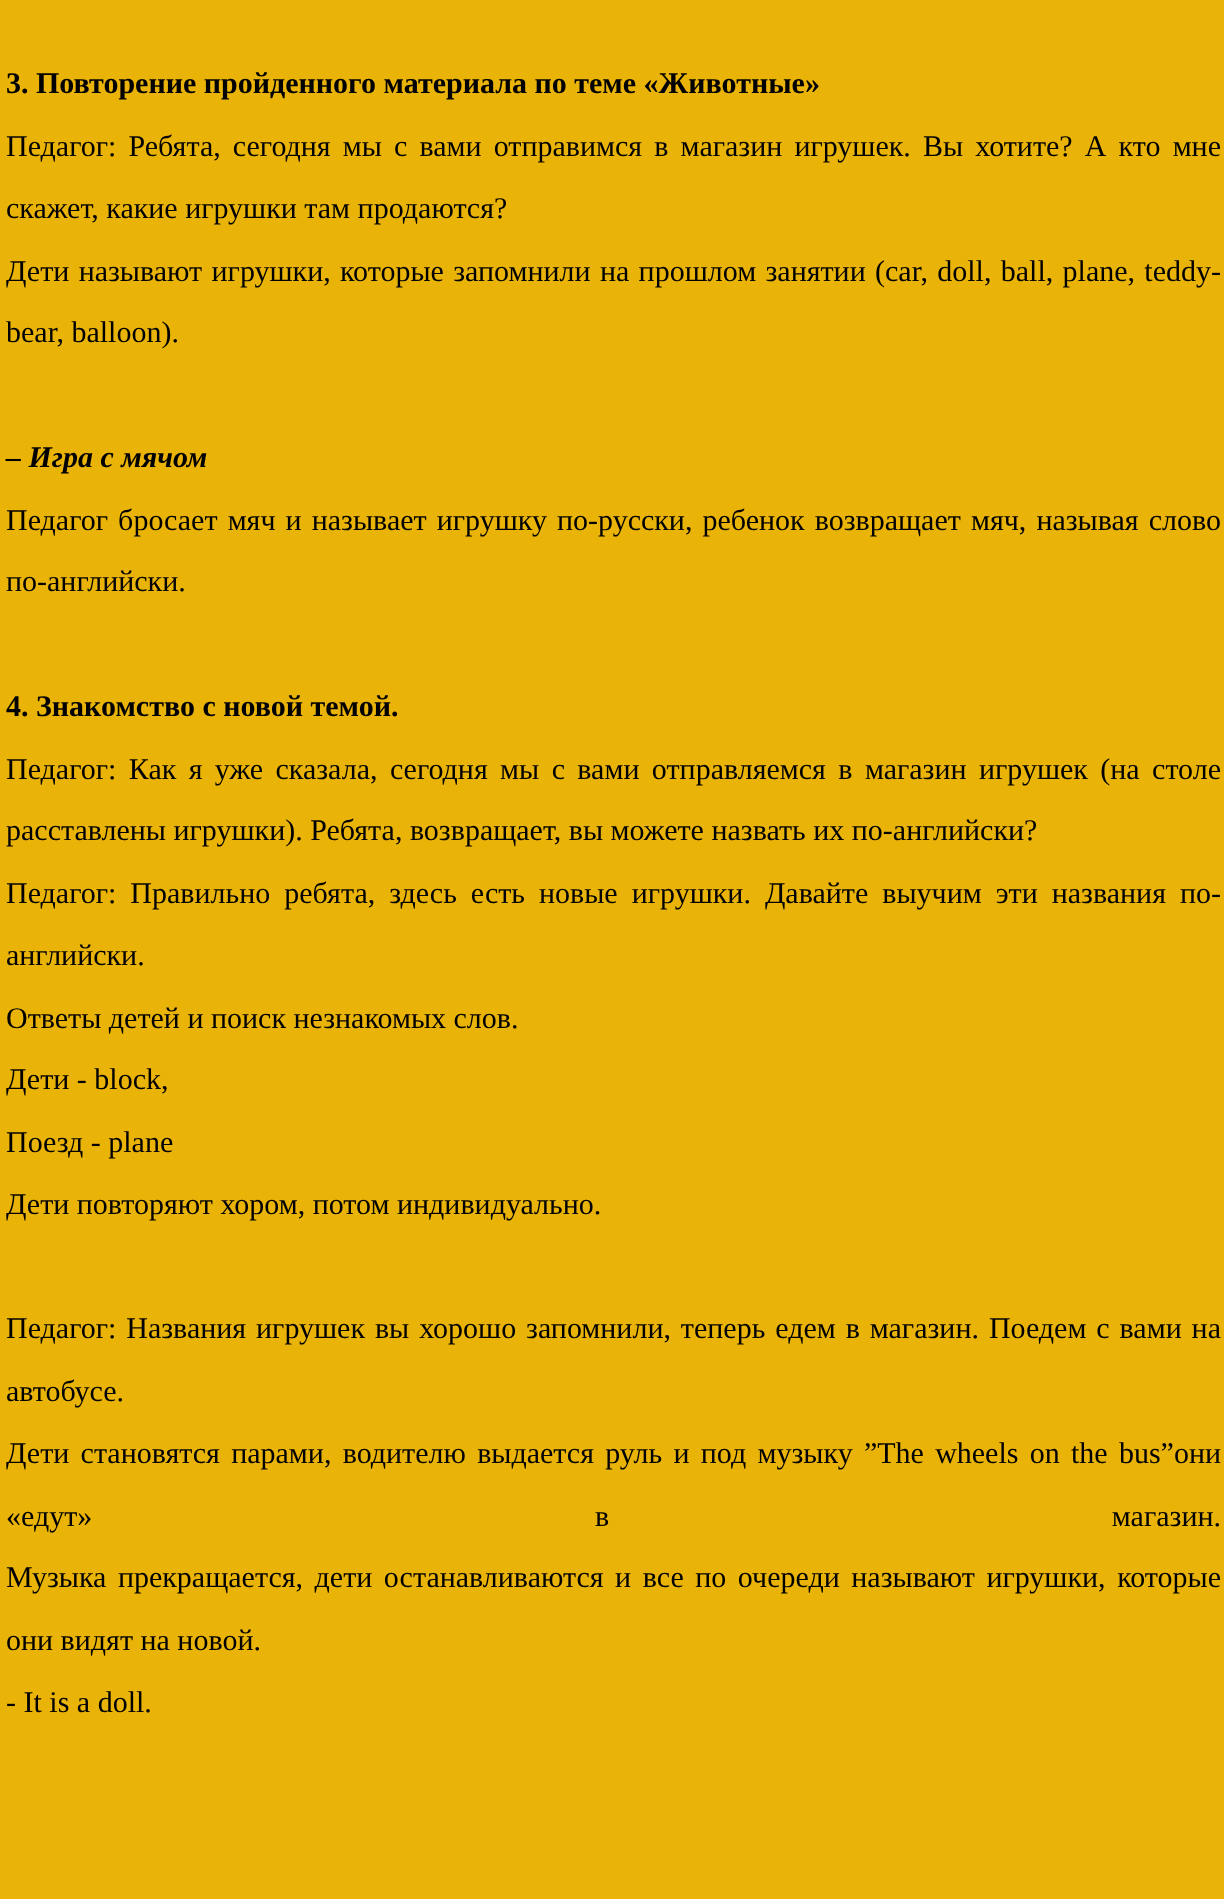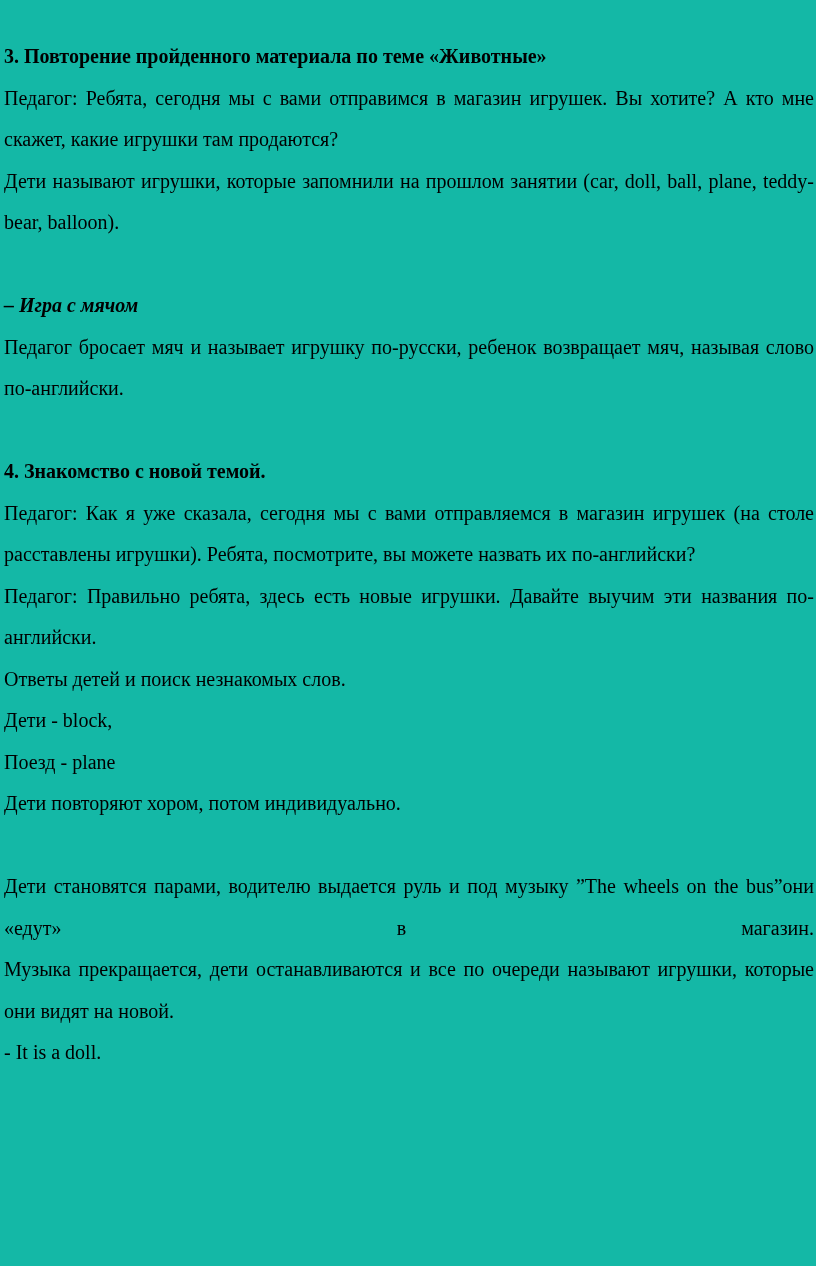--- a/index.html
+++ b/index.html
@@ -5,21 +5,21 @@
   html, body {
     margin: 0;
     padding: 0;
     background: #ffffff;
   }
   .page {
     position: relative;
     width: 816px;
     height: 1266px;
     box-sizing: border-box;
-    background: #14b8a6;
+    background: #eab308;
     padding: 36px 2px 0 4px;
     font-family: "Liberation Serif", "DejaVu Serif", serif;
     font-size: 20px;
     line-height: 41.5px;
     color: #000000;
     overflow: hidden;
   }
   .para {
     margin: 0;
     padding: 0;
@@ -39,24 +39,25 @@
 <div class="page">
   <div>
       <p class="para style-bold align-left">3. Повторение пройденного материала по теме «Животные»</p>
       <p class="para style-normal align-justify">Педагог: Ребята, сегодня мы с вами отправимся в магазин игрушек. Вы хотите? А кто мне скажет, какие игрушки там продаются?</p>
       <p class="para style-italic align-justify">Дети называют игрушки, которые запомнили на прошлом занятии (car, doll, ball, plane, teddy-bear, balloon).</p>
       <p class="para style-normal align-left blank">&nbsp;</p>
       <p class="para style-bold-italic align-left">– Игра с мячом</p>
       <p class="para style-italic align-justify">Педагог бросает мяч и называет игрушку по-русски, ребенок возвращает мяч, называя слово по-английски.</p>
       <p class="para style-normal align-left blank">&nbsp;</p>
       <p class="para style-bold align-left">4. Знакомство с новой темой.</p>
-      <p class="para style-normal align-justify">Педагог: Как я уже сказала, сегодня мы с вами отправляемся в магазин игрушек (на столе расставлены игрушки). Ребята, посмотрите, вы можете назвать их по-английски?</p>
+      <p class="para style-normal align-justify">Педагог: Как я уже сказала, сегодня мы с вами отправляемся в магазин игрушек (на столе расставлены игрушки). Ребята, возвращает, вы можете назвать их по-английски?</p>
       <p class="para style-normal align-justify">Педагог: Правильно ребята, здесь есть новые игрушки. Давайте выучим эти названия по-английски.</p>
       <p class="para style-italic align-left">Ответы детей и поиск незнакомых слов.</p>
       <p class="para style-normal align-left">Дети - block,</p>
       <p class="para style-normal align-left">Поезд - plane</p>
       <p class="para style-italic align-left">Дети повторяют хором, потом индивидуально.</p>
       <p class="para style-normal align-left blank">&nbsp;</p>
+      <p class="para style-normal align-justify">Педагог: Названия игрушек вы хорошо запомнили, теперь едем в магазин. Поедем с вами на автобусе.</p>
       <p class="para style-italic align-justify justify-last">Дети становятся парами, водителю выдается руль и под музыку ”The wheels on the bus”они «едут» в магазин.</p>
       <p class="para style-normal align-justify">Музыка прекращается, дети останавливаются и все по очереди называют игрушки, которые они видят на новой.</p>
       <p class="para style-normal align-left">- It is a doll.</p>
     </div>
 </div>
 
 </body></html>

